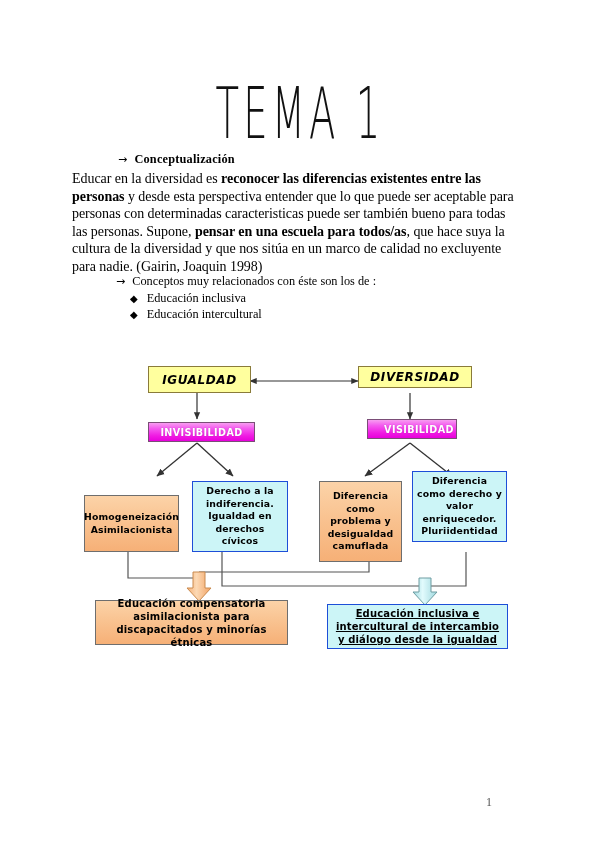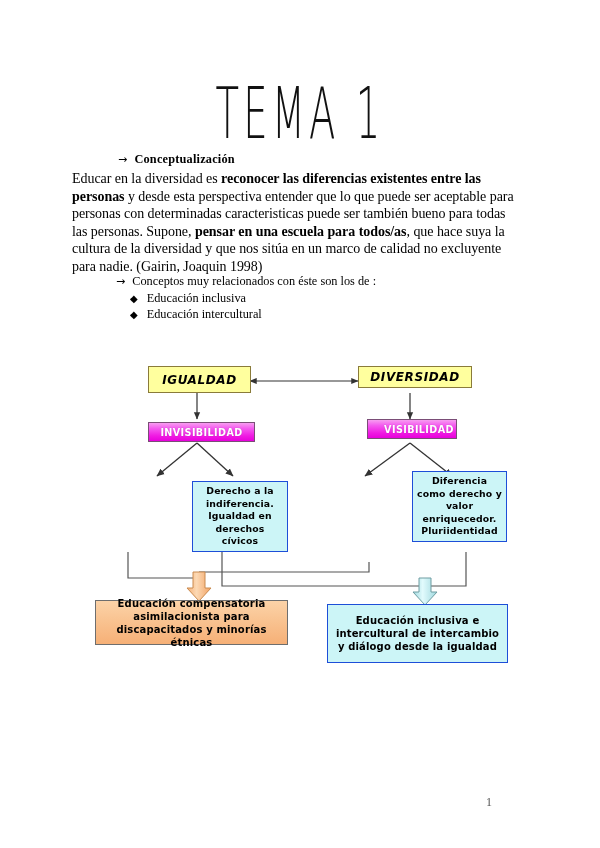--- a/index.html
+++ b/index.html
@@ -242,28 +242,34 @@
     <span>DIVERSIDAD</span>
   </div>
 
   <div class="node node-magenta" style="left:148px; top:422px; width:107px; height:20px;">
     <span>INVISIBILIDAD</span>
   </div>
   <div class="node node-magenta" style="left:367px; top:419px; width:90px; height:20px;padding-left:14px;">
     <span>VISIBILIDAD</span>
   </div>
 
+  <div class="node node-orange" style="left:84px; top:495px; width:95px; height:57px; padding:0 3px;">
+    <span>Homogeneización Asimilacionista</span>
+  </div>
   <div class="node node-cyan" style="left:192px; top:481px; width:96px; height:71px; padding:0 3px;">
     <span>Derecho a la indiferencia. Igualdad en derechos cívicos</span>
   </div>
+  <div class="node node-orange" style="left:319px; top:481px; width:83px; height:81px; padding:0 3px;">
+    <span>Diferencia como problema y desigualdad camuflada</span>
+  </div>
   <div class="node node-cyan" style="left:412px; top:471px; width:95px; height:71px; padding:0 3px;">
     <span>Diferencia como derecho y valor enriquecedor. Pluriidentidad</span>
   </div>
 
   <div class="node node-orange wide" style="left:95px; top:600px; width:193px; height:45px; padding:0 5px;">
     <span>Educación compensatoria asimilacionista para discapacitados y minorías étnicas</span>
   </div>
-  <div class="node node-cyan wide" style="left:327px; top:604px; width:181px; height:59px; padding:0 5px;">
+  <div class="node node-cyan wide" style="left:327px; top:604px; width:181px; height:45px; padding:0 5px;text-decoration:underline;">
     <span>Educación inclusiva e intercultural de intercambio y diálogo desde la igualdad</span>
   </div>
 </div>
 
 <div id="page-number">1</div>
 
 </body></html>

